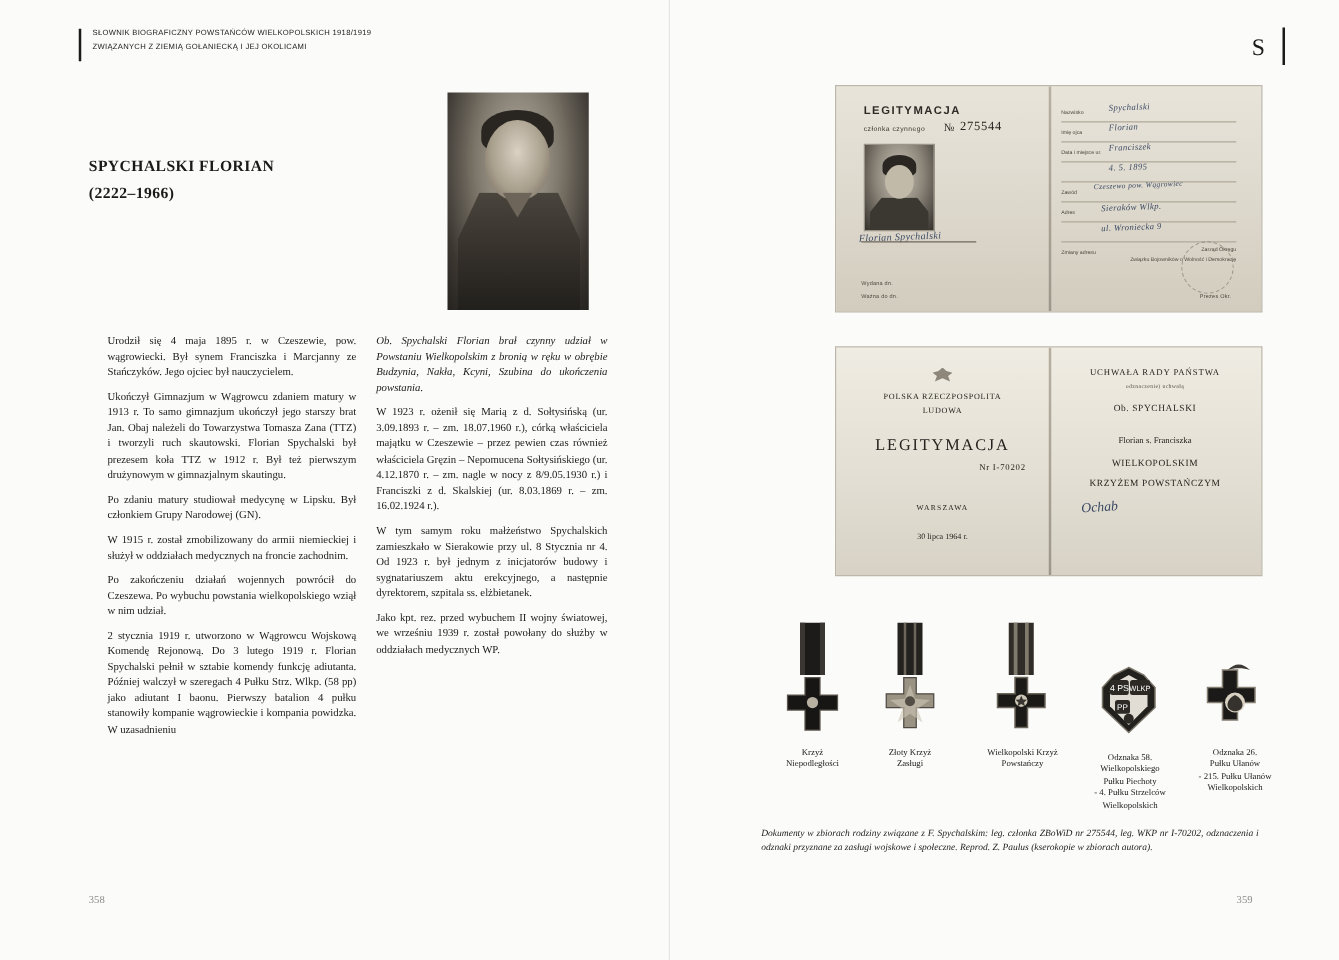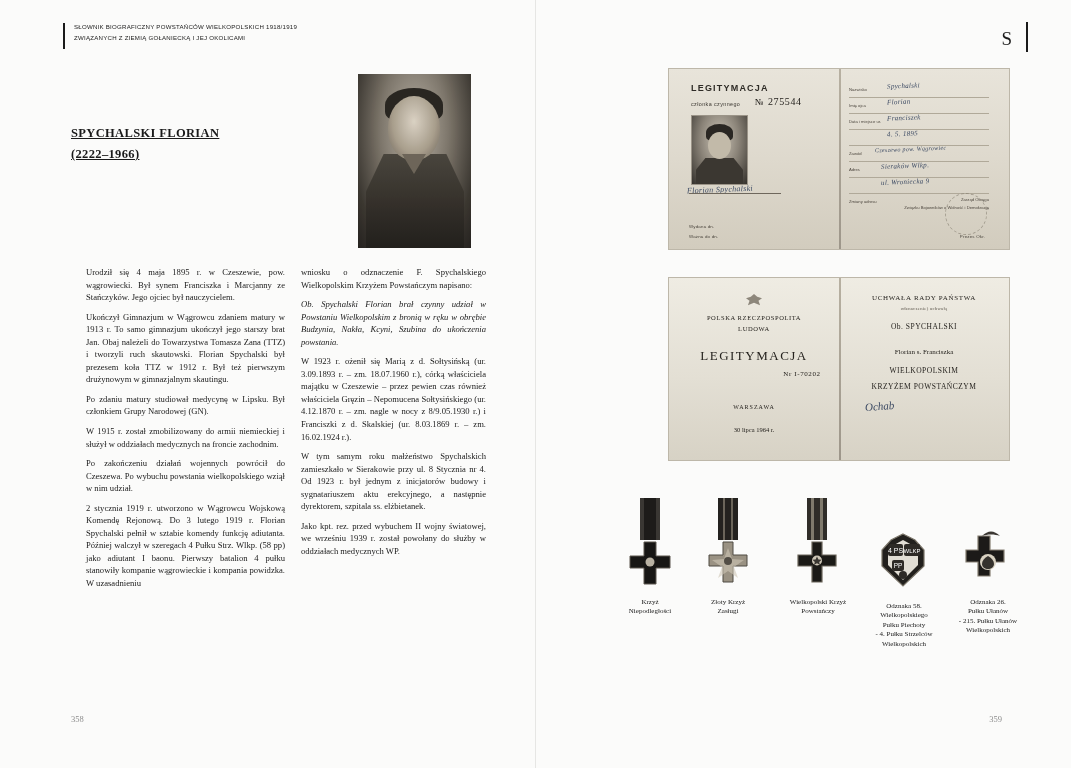--- a/index.html
+++ b/index.html
@@ -44,21 +44,20 @@
     font-size:19px;color:#1a1a1a;
   }
   .folio-letter .rule{
     position:absolute;right:-16px;top:-6px;width:2px;height:30px;background:#1a1a1a;
   }
 
   
   .entry-head{
     position:absolute;left:71px;top:124px;width:230px;
     font-family:"Liberation Serif", serif;
-    text-decoration:underline;
   }
   .entry-head .name{
     font-size:12.5px;font-weight:bold;letter-spacing:.35px;
     text-transform:uppercase;line-height:1.5;
   }
   .entry-head .dates{
     font-size:12.5px;font-weight:bold;letter-spacing:.35px;margin-top:4px;
   }
 
   
@@ -231,21 +230,20 @@
   <div class="col" id="col1">
     <p>Urodził się 4 maja 1895 r. w Czeszewie, pow. wągrowiecki. Był synem Franciszka i Marcjanny ze Stańczyków. Jego ojciec był nauczycielem.</p>
     <p>Ukończył Gimnazjum w Wągrowcu zdaniem matury w 1913 r. To samo gimnazjum ukończył jego starszy brat Jan. Obaj należeli do Towarzystwa Tomasza Zana (TTZ) i tworzyli ruch skautowski. Florian Spychalski był prezesem koła TTZ w 1912 r. Był też pierwszym drużynowym w gimnazjalnym skautingu.</p>
     <p>Po zdaniu matury studiował medycynę w Lipsku. Był członkiem Grupy Narodowej (GN).</p>
     <p>W 1915 r. został zmobilizowany do armii niemieckiej i służył w oddziałach medycznych na froncie zachodnim.</p>
     <p>Po zakończeniu działań wojennych powrócił do Czeszewa. Po wybuchu powstania wielkopolskiego wziął w nim udział.</p>
     <p>2 stycznia 1919 r. utworzono w Wągrowcu Wojskową Komendę Rejonową. Do 3 lutego 1919 r. Florian Spychalski pełnił w sztabie komendy funkcję adiutanta. Później walczył w szeregach 4 Pułku Strz. Wlkp. (58 pp) jako adiutant I baonu. Pierwszy batalion 4 pułku stanowiły kompanie wągrowieckie i kompania powidzka. W uzasadnieniu</p>
   </div>
 
   <div class="col" id="col2">
-    <p>wniosku o odznaczenie F. Spychalskiego Wielkopolskim Krzyżem Powstańczym napisano: </p>
     <p class="ital">Ob. Spychalski Florian brał czynny udział w Powstaniu Wielkopolskim z bronią w ręku w obrębie Budzynia, Nakła, Kcyni, Szubina do ukończenia powstania.</p>
     <p>W 1923 r. ożenił się Marią z d. Sołtysińską (ur. 3.09.1893 r. – zm. 18.07.1960 r.), córką właściciela majątku w Czeszewie – przez pewien czas również właściciela Gręzin – Nepomucena Sołtysińskiego (ur. 4.12.1870 r. – zm. nagle w nocy z 8/9.05.1930 r.) i Franciszki z d. Skalskiej (ur. 8.03.1869 r. – zm. 16.02.1924 r.).</p>
     <p>W tym samym roku małżeństwo Spychalskich zamieszkało w Sierakowie przy ul. 8 Stycznia nr 4. Od 1923 r. był jednym z inicjatorów budowy i sygnatariuszem aktu erekcyjnego, a następnie dyrektorem, szpitala ss. elżbietanek.</p>
     <p>Jako kpt. rez. przed wybuchem II wojny światowej, we wrześniu 1939 r. został powołany do służby w oddziałach medycznych WP.</p>
   </div>
 
   <div class="page-num" id="pnum-left">358</div>
   <div class="page-num" id="pnum-right">359</div>
 
   <div class="photo" id="doc1">
@@ -399,13 +397,14 @@
       </svg>
       <div class="cap-label" style="left:-8px;top:74px;width:88px;">
         <div>Odznaka 26.</div>
         <div>Pułku Ułanów</div>
         <div>- 215. Pułku Ułanów</div>
         <div>Wielkopolskich</div>
       </div>
     </div>
   </div>
 
+  <div class="caption">Dokumenty w zbiorach rodziny związane z F. Spychalskim: leg. członka ZBoWiD nr 275544, leg. WKP nr I-70202, odznaczenia i odznaki przyznane za zasługi wojskowe i społeczne. Reprod. Z. Paulus (kserokopie w zbiorach autora).</div>
 </div>
 
 </body></html>

